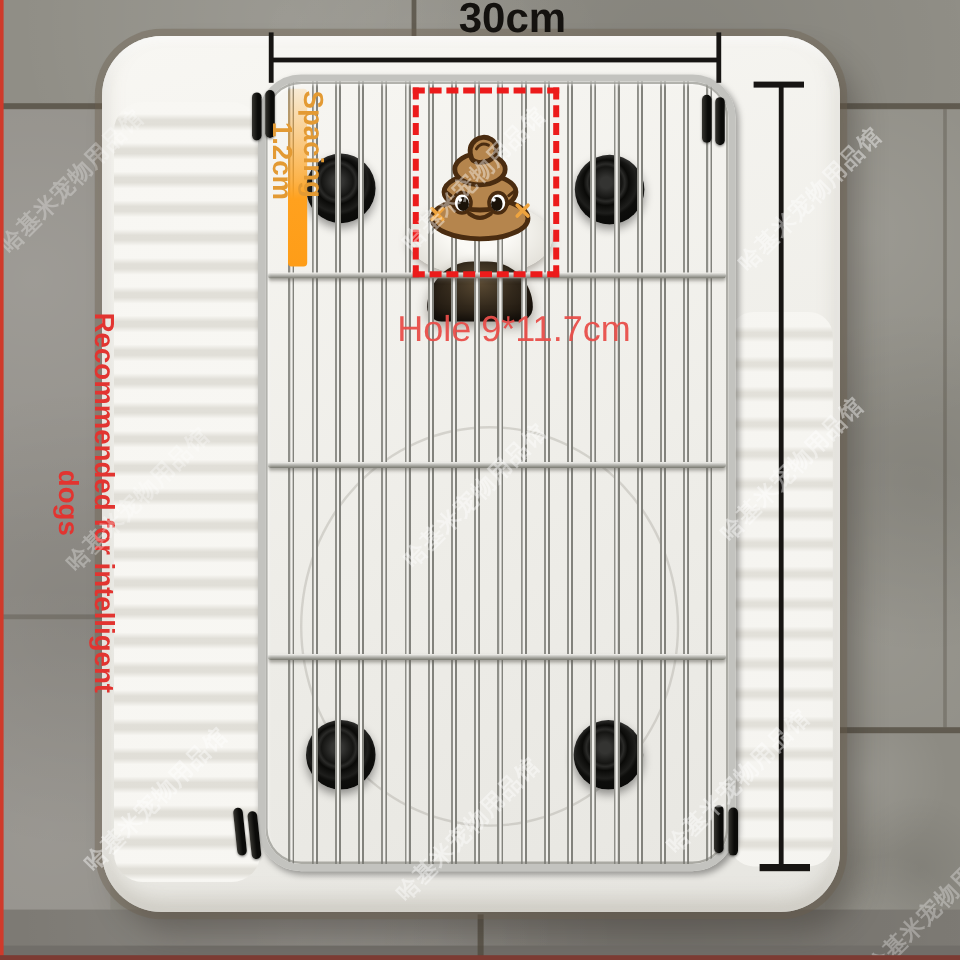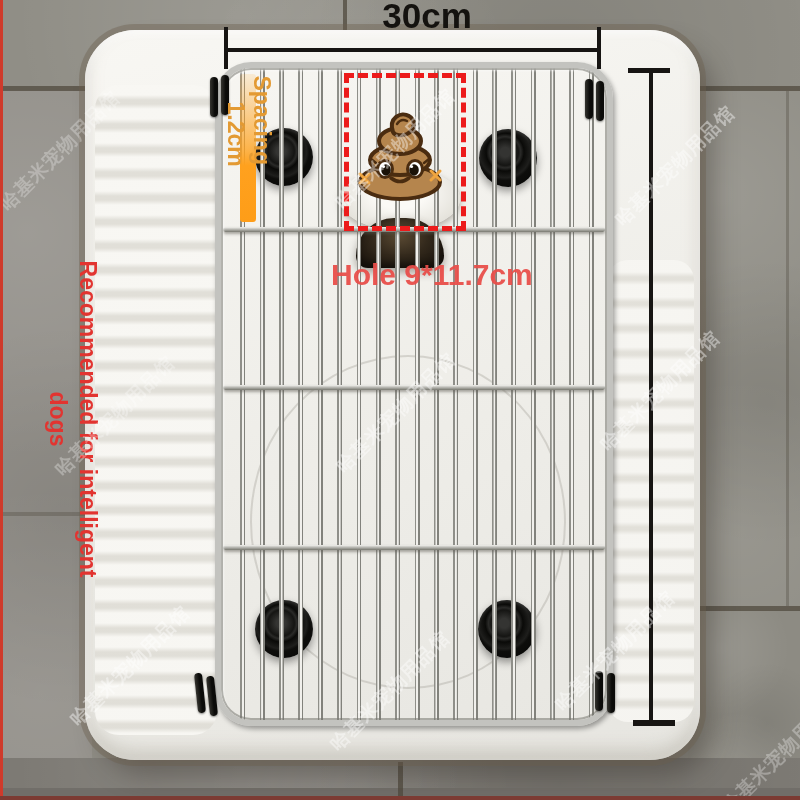--- a/index.html
+++ b/index.html
@@ -85,21 +85,21 @@
   .dimw-tr{left:597px;top:27px;width:4px;height:42px;}
   .dimw-label{left:377px;top:-4px;width:100px;text-align:center;
     font-size:35px;font-weight:bold;color:#14120f;}
   .dimh-line{left:649px;top:70px;width:4px;height:654px;}
   .dimh-tt{left:628px;top:68px;width:42px;height:5px;}
   .dimh-tb{left:633px;top:720px;width:42px;height:6px;}
   .dimh-label{left:694px;top:388px;font-size:34px;font-weight:bold;color:#14120f;}
 
   .dash-box{left:344px;top:73px;width:112px;height:148px;border:5px dashed #ec1b1b;}
   .hole-label{left:331px;top:258px;white-space:nowrap;
-    font-size:30px;font-weight:bold;color:rgba(232,78,74,.95);}
+    font-size:30px;font-weight:normal;color:rgba(232,78,74,.95);}
 
   .spacing-strip{left:240px;top:74px;width:16px;height:148px;border-radius:3px;
     background:linear-gradient(180deg,rgba(255,185,80,.18),rgba(255,162,30,.8) 52%,#ffa11e 62%,#fe9d18);}
   .spacing-text{left:156px;top:142px;width:185px;height:52px;
     transform:rotate(90deg);font-size:23px;font-weight:bold;line-height:26px;
     color:#e39a33;}
   .spacing-text .l2{padding-left:26px;}
 
   .recommend-text{left:-100px;top:389px;width:345px;height:60px;
     transform:rotate(90deg);font-size:23px;font-weight:bold;line-height:30px;

